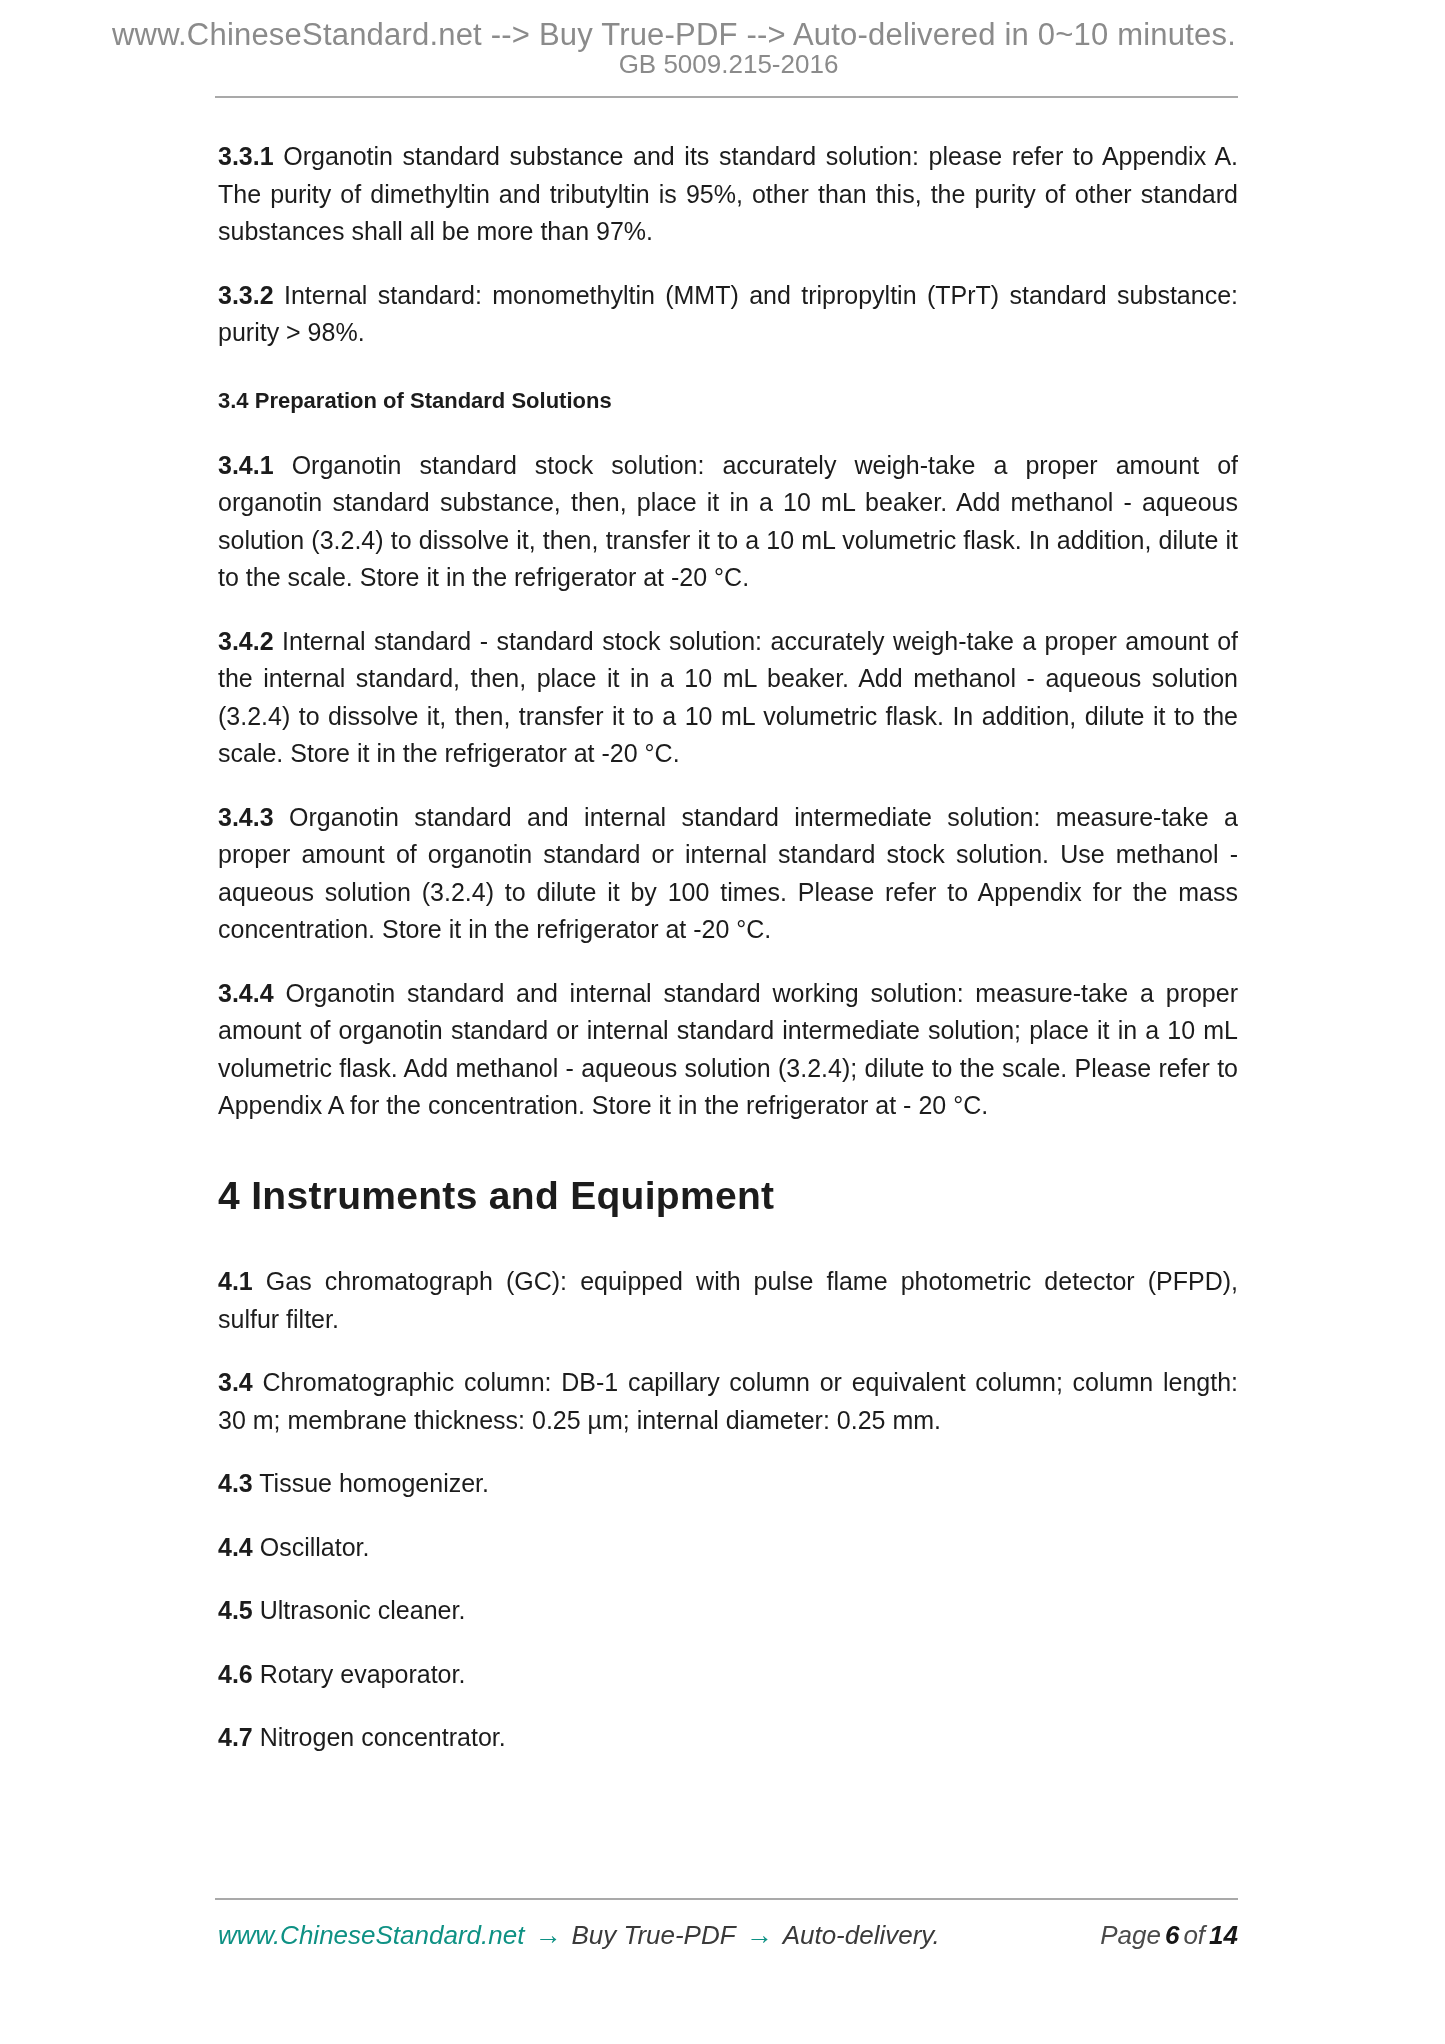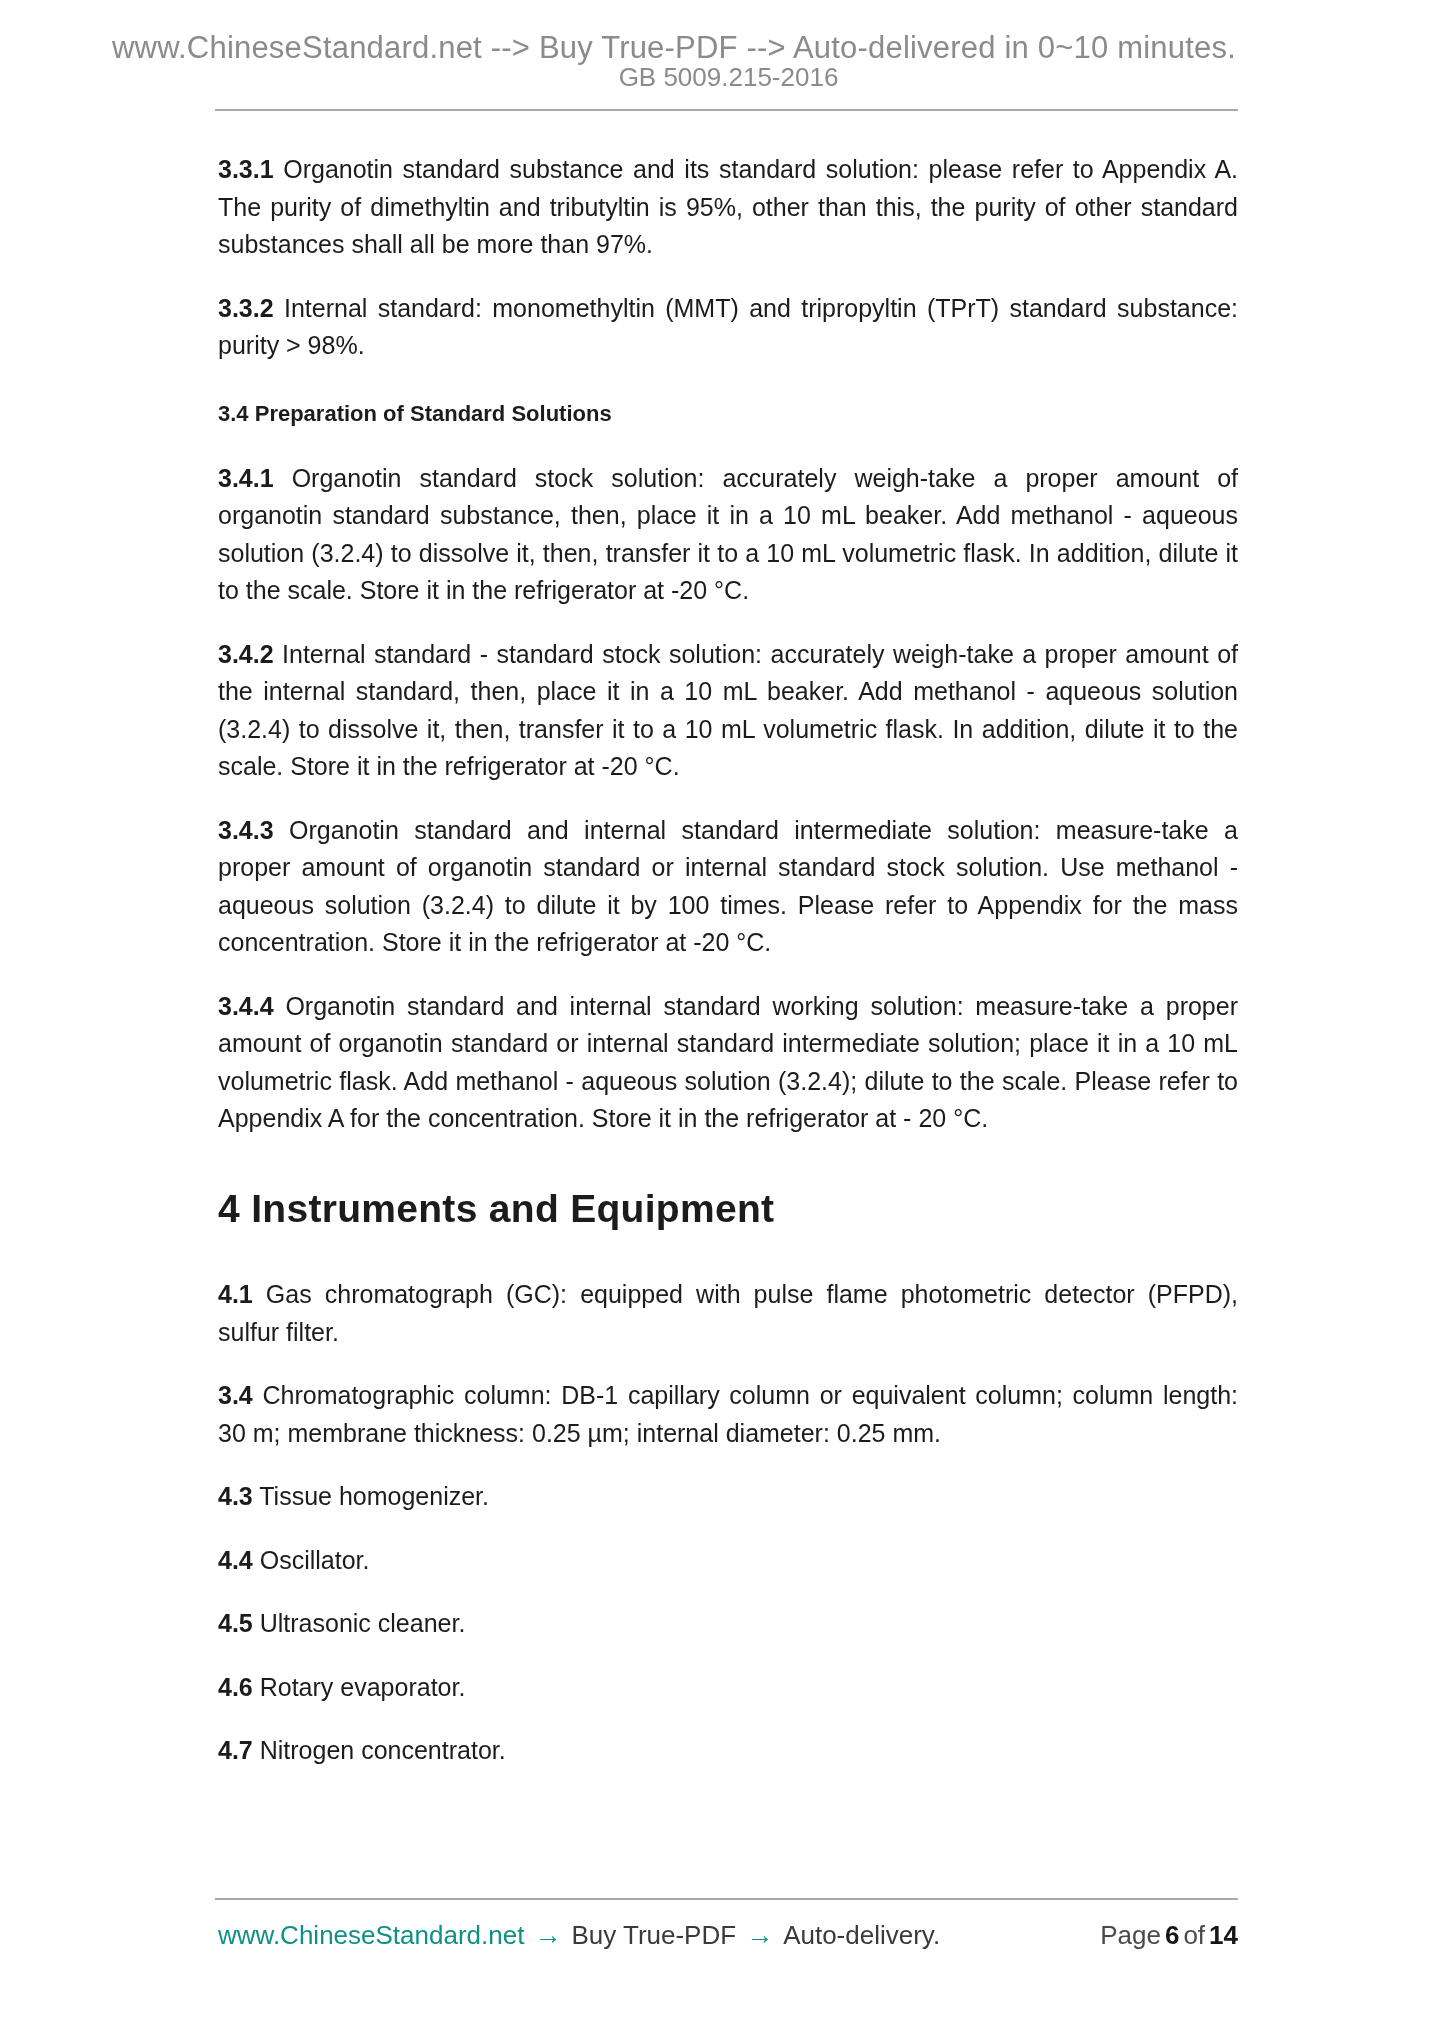--- a/index.html
+++ b/index.html
@@ -5,21 +5,21 @@
   * { margin: 0; padding: 0; box-sizing: border-box; }
   html, body { background: #ffffff; }
   body {
     width: 1445px;
     height: 2044px;
     position: relative;
     overflow: hidden;
     font-family: "Liberation Sans", sans-serif;
     color: #1c1c1c;
   }
-  .header { padding-top: 30px; color: #8b8b8b; }
+  .header { padding-top: 17px; color: #8b8b8b; }
   .header-promo {
     font-size: 31px;
     padding-left: 112px;
     letter-spacing: 0.2px;
     white-space: nowrap;
   }
   .doc-number {
     font-size: 26px;
     text-align: center;
     margin-top: -4px;
@@ -53,20 +53,21 @@
     letter-spacing: 0.3px;
   }
   .footer { position: absolute; top: 1898px; left: 0; right: 0; }
   .footer-row {
     display: flex;
     justify-content: space-between;
     align-items: flex-start;
     margin: 20px 207px 0 218px;
     font-size: 26px;
     color: #3a3a3a;
+    font-style: italic;
   }
   .footer-left { display: inline-flex; gap: 10px; align-items: baseline; }
   .footer-left .site { color: #0e9184; }
   .footer-left .arrow { color: #0e9184; font-size: 27px; }
   .footer-right { display: inline-flex; gap: 4px; align-items: baseline; color: #4a4a4a; }
   .footer-right b { color: #161616; }
 </style>
 </head>
 <body>
 

